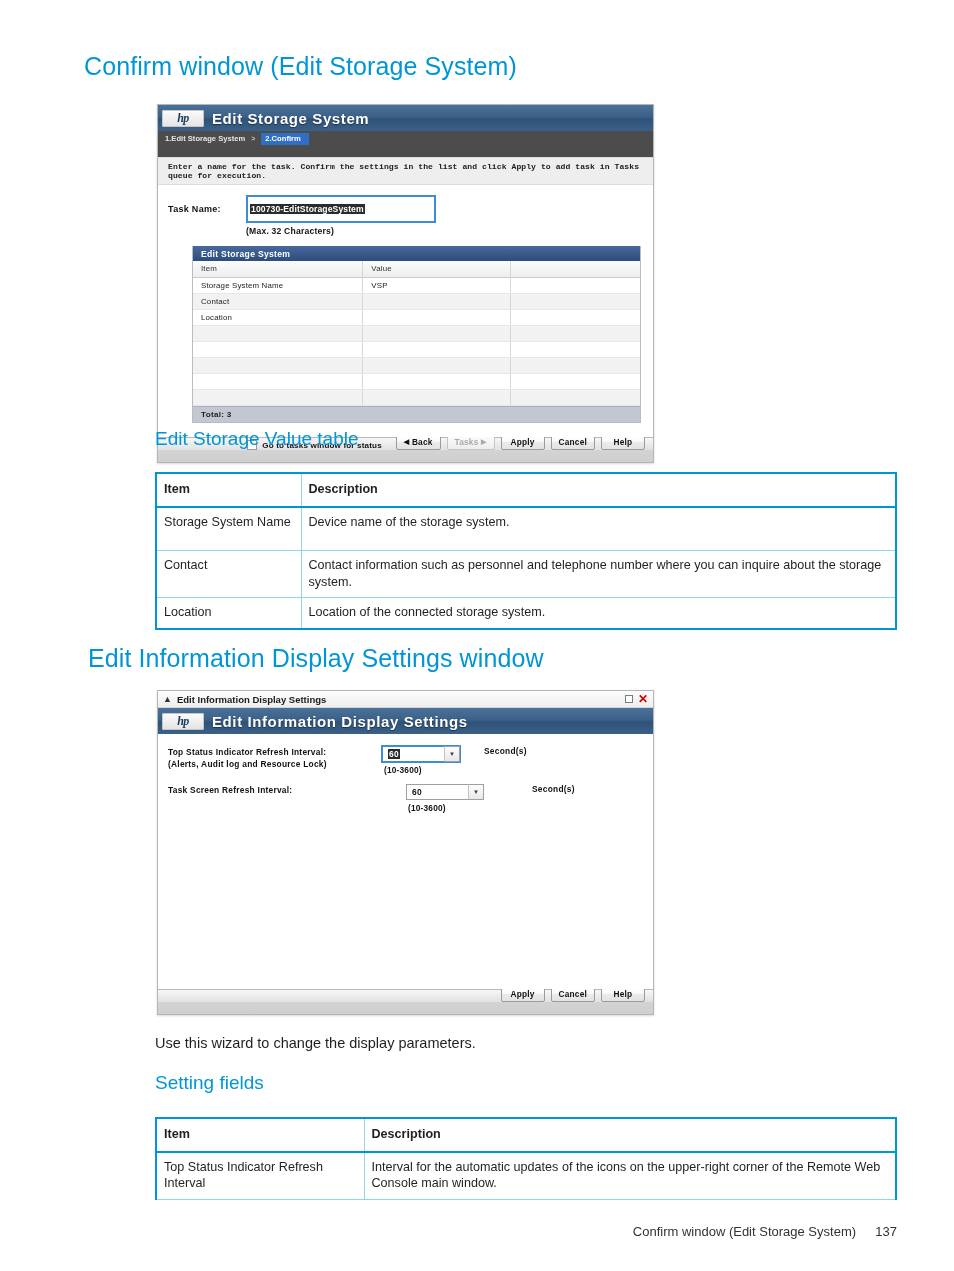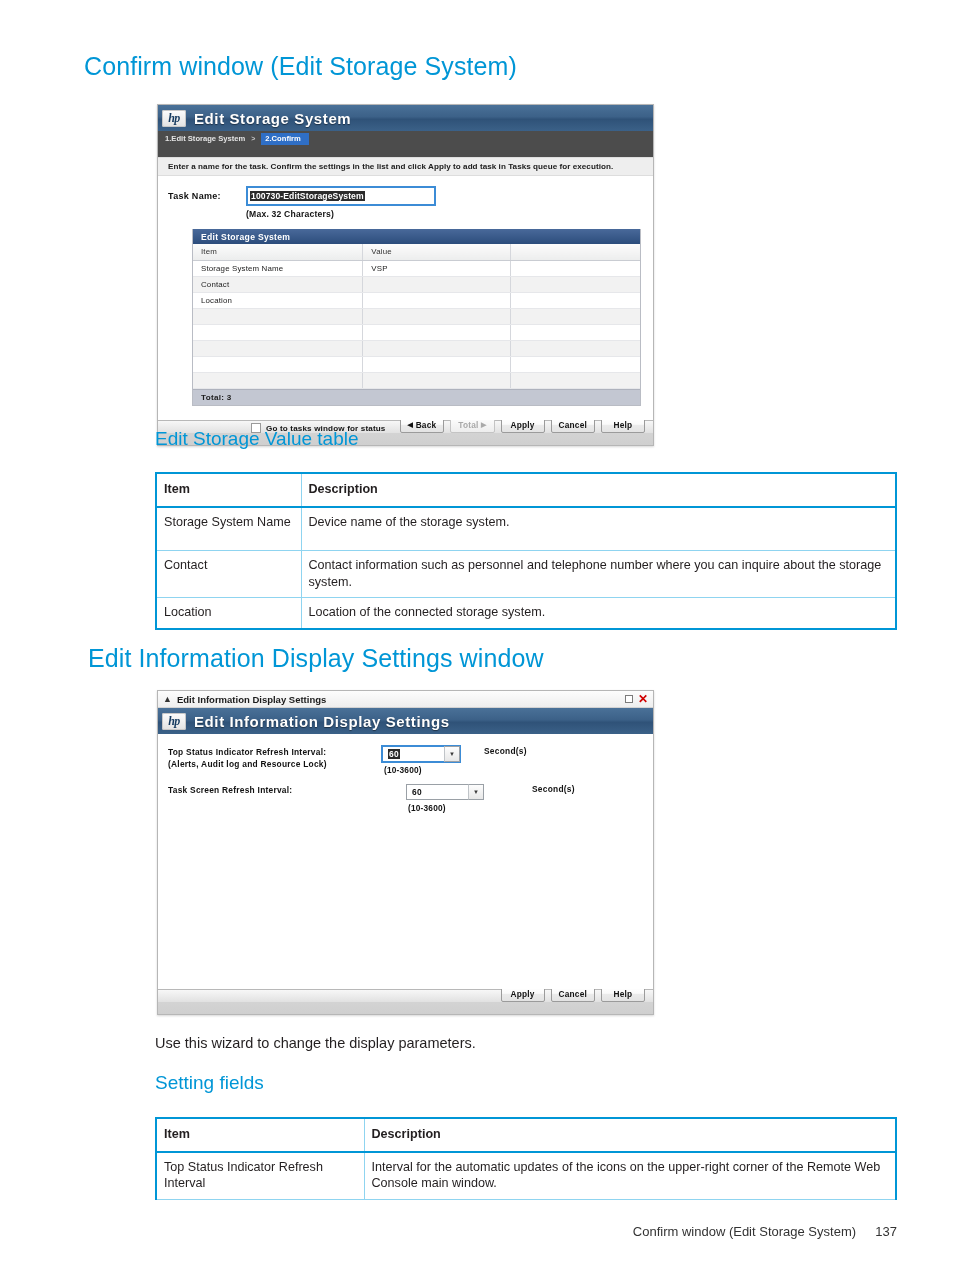--- a/index.html
+++ b/index.html
@@ -90,21 +90,21 @@
   }
   .os-x { color:#d00000; font-size:12px; font-weight:bold; line-height:1; }
 
   .hp-bar {
     height: 26px;
     background: linear-gradient(to bottom, #4a7198 0%, #3c6188 45%, #2f5278 55%, #3b6188 100%);
     display:flex; align-items:center;
     padding-left: 4px;
   }
   .hp-logo {
-    width: 24px; height: 17px;
+    width: 42px; height: 17px;
     background: linear-gradient(#fdfdfd,#e2e2e2);
     border-radius: 2px;
     display:flex; align-items:center; justify-content:center;
     margin-right: 8px;
     box-shadow: inset 0 0 0 1px #c7c7c7;
   }
   .hp-logo span {
     font-family: "Liberation Serif", serif;
     font-style: italic;
     font-weight: bold;
@@ -144,39 +144,40 @@
 
   .instr-bar {
     background: #eeeeee;
     border-top: 1px solid #dddddd;
     border-bottom: 1px solid #dddddd;
     font-size: 8.1px;
     color: #202020;
     padding: 4px 0 4px 10px;
     font-weight: 600;
     letter-spacing: 0.05px;
+    font-family: Liberation Mono, monospace;
   }
 
   .win-body {
     background: #ffffff;
     position: relative;
   }
 
   
   .task-row {
     display:flex; align-items:center;
     padding: 10px 0 0 10px;
     font-size: 9px;
     font-weight: 600;
     color: #101010;
     letter-spacing: .3px;
   }
   .task-label { width: 78px; }
   .task-input {
-    width: 190px; height: 20px;
+    width: 190px; height: 28px;
     border: 2px solid #3c8cd6;
     background: #ffffff;
     display:flex; align-items:center;
     padding: 0 2px;
   }
   .task-input-sel {
     background: #2b2b2b;
     color: #ffffff;
     font-size: 8.6px;
     font-weight: bold;
@@ -422,21 +423,21 @@
   </div>
 
   <div class="btn-bar">
     <div style="flex:1"></div>
     <div class="chk"></div>
     <div class="chk-label">Go to tasks window for status</div>
     <div class="btn">
       <span class="arr">◀</span>&nbsp;<span>Back</span>
     </div>
     <div class="btn disabled">
-      <span>Total</span>&nbsp;<span class="arr">▶</span>
+      <span>Tasks</span>&nbsp;<span class="arr">▶</span>
     </div>
     <div class="btn">
       <span>Apply</span>
     </div>
     <div class="btn">
       <span>Cancel</span>
     </div>
     <div class="btn">
       <span>Help</span>
     </div>

